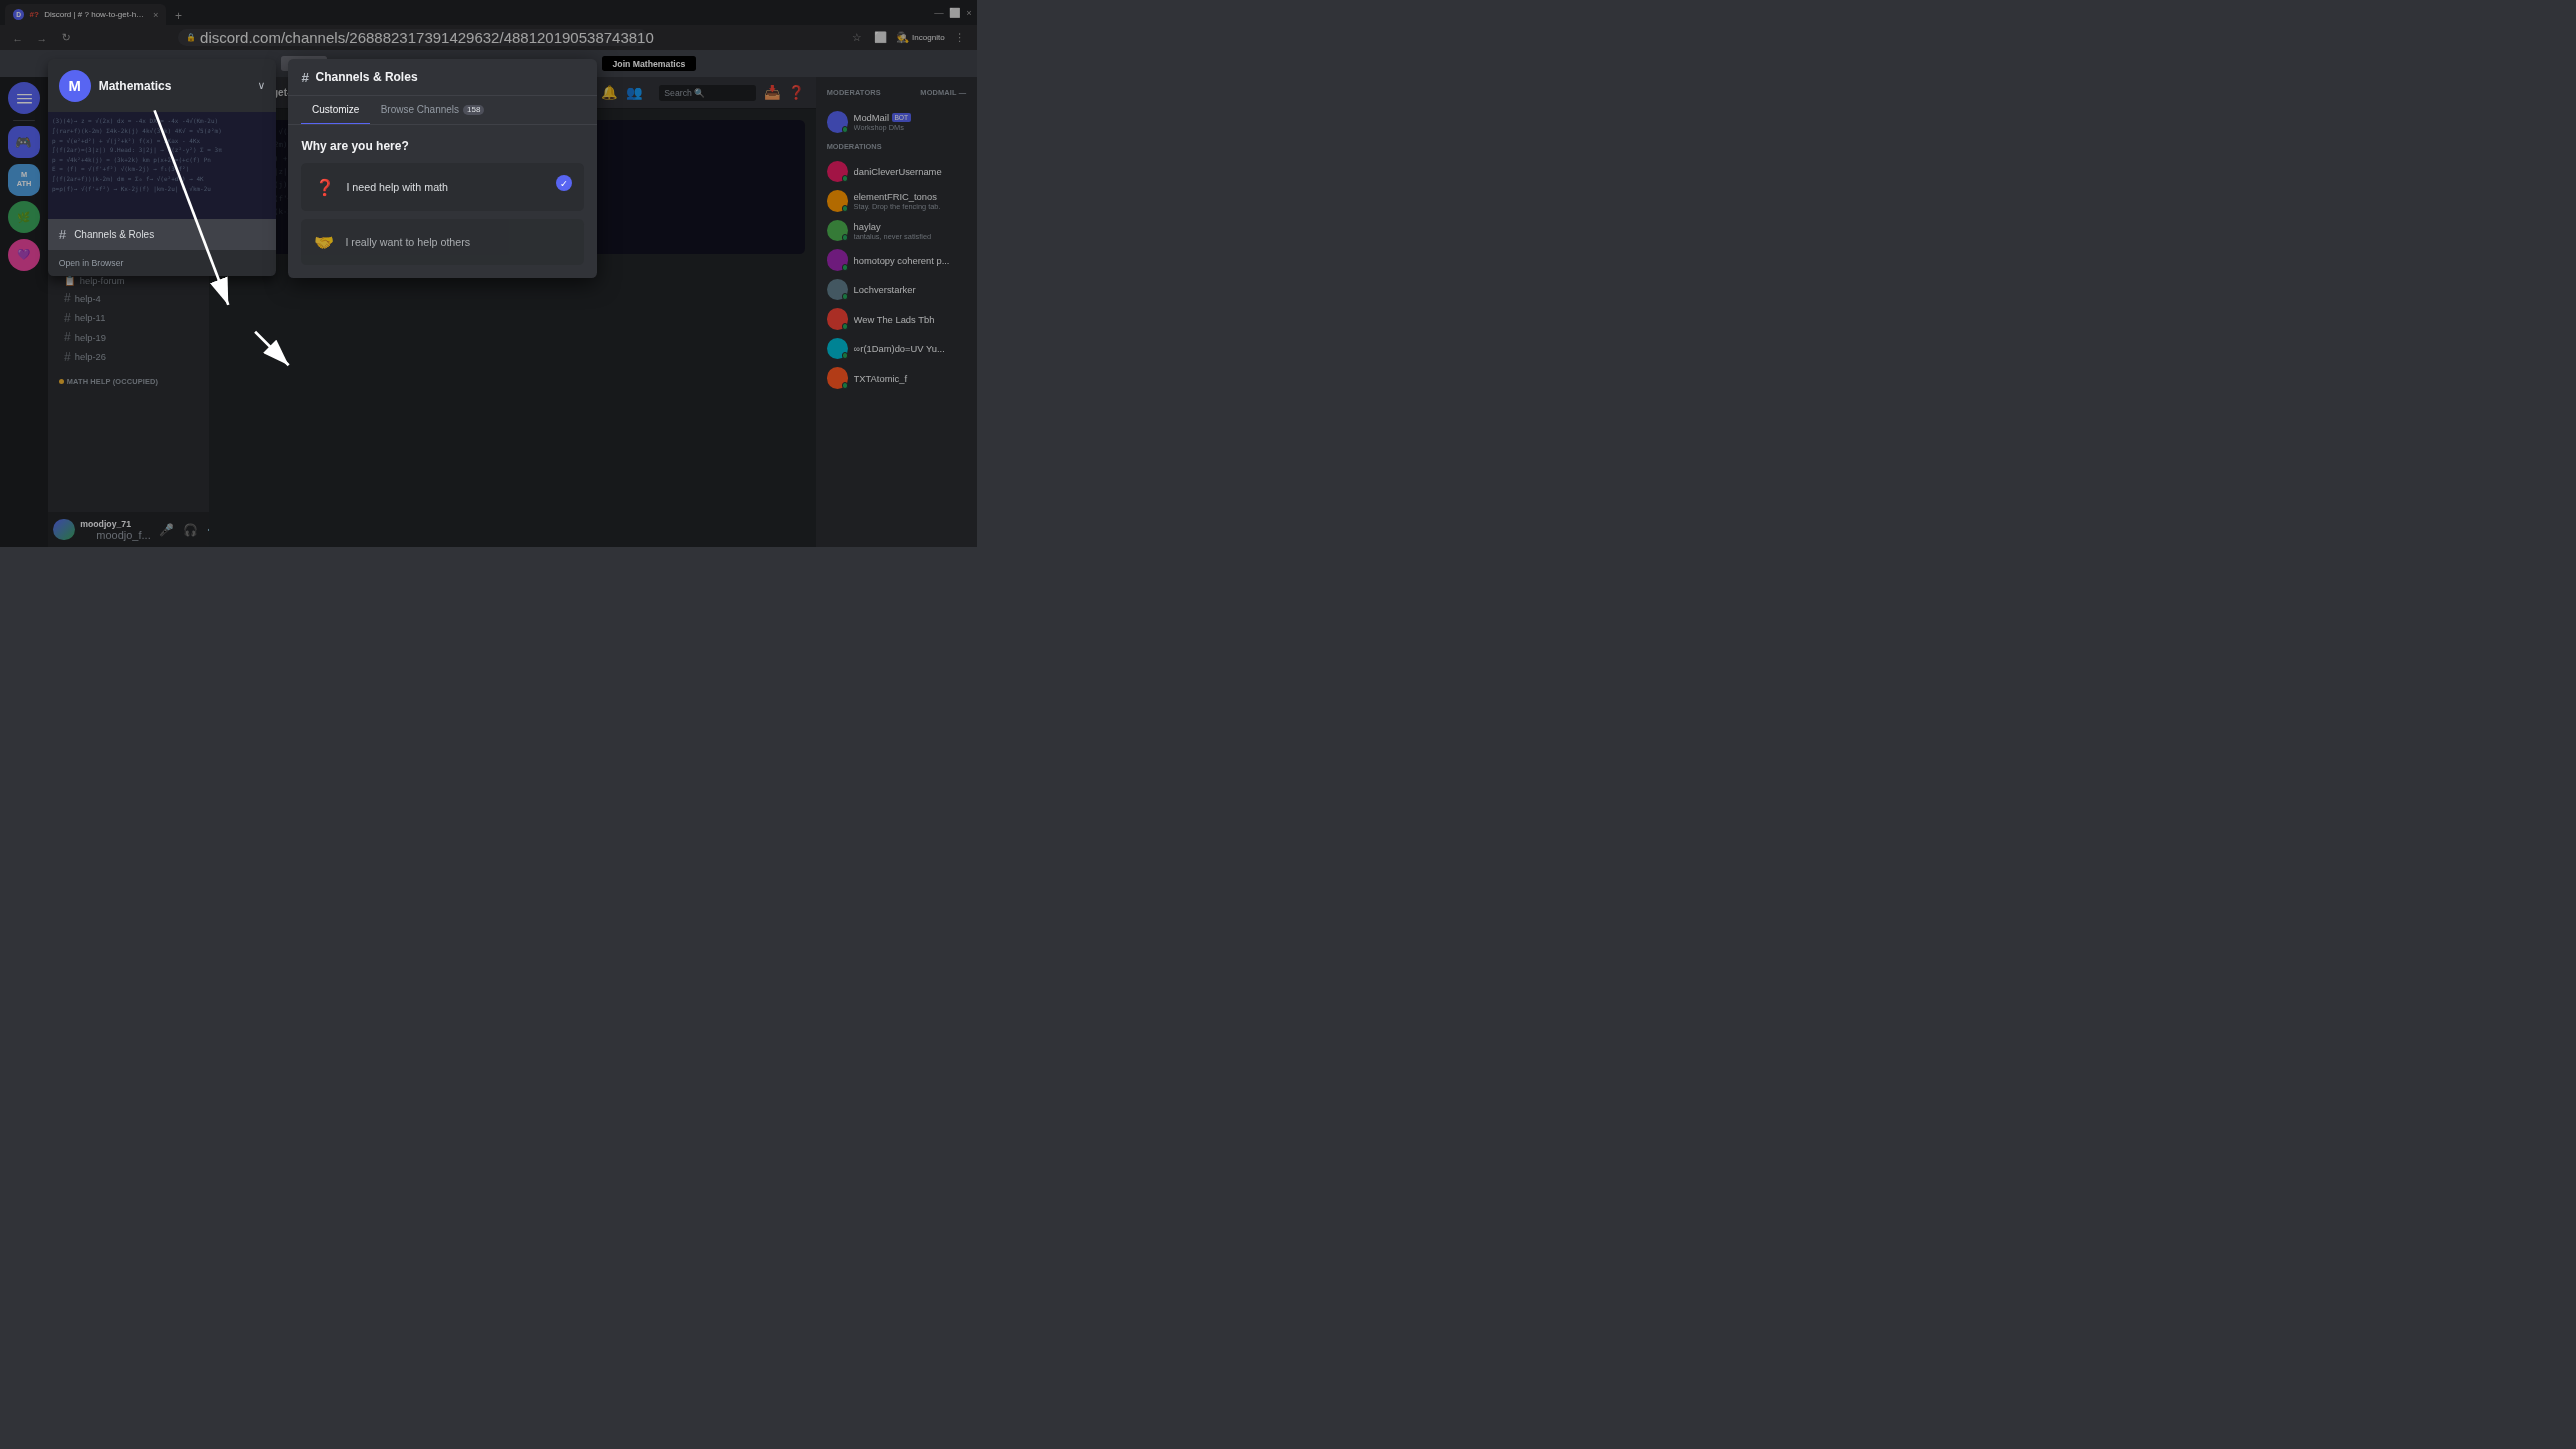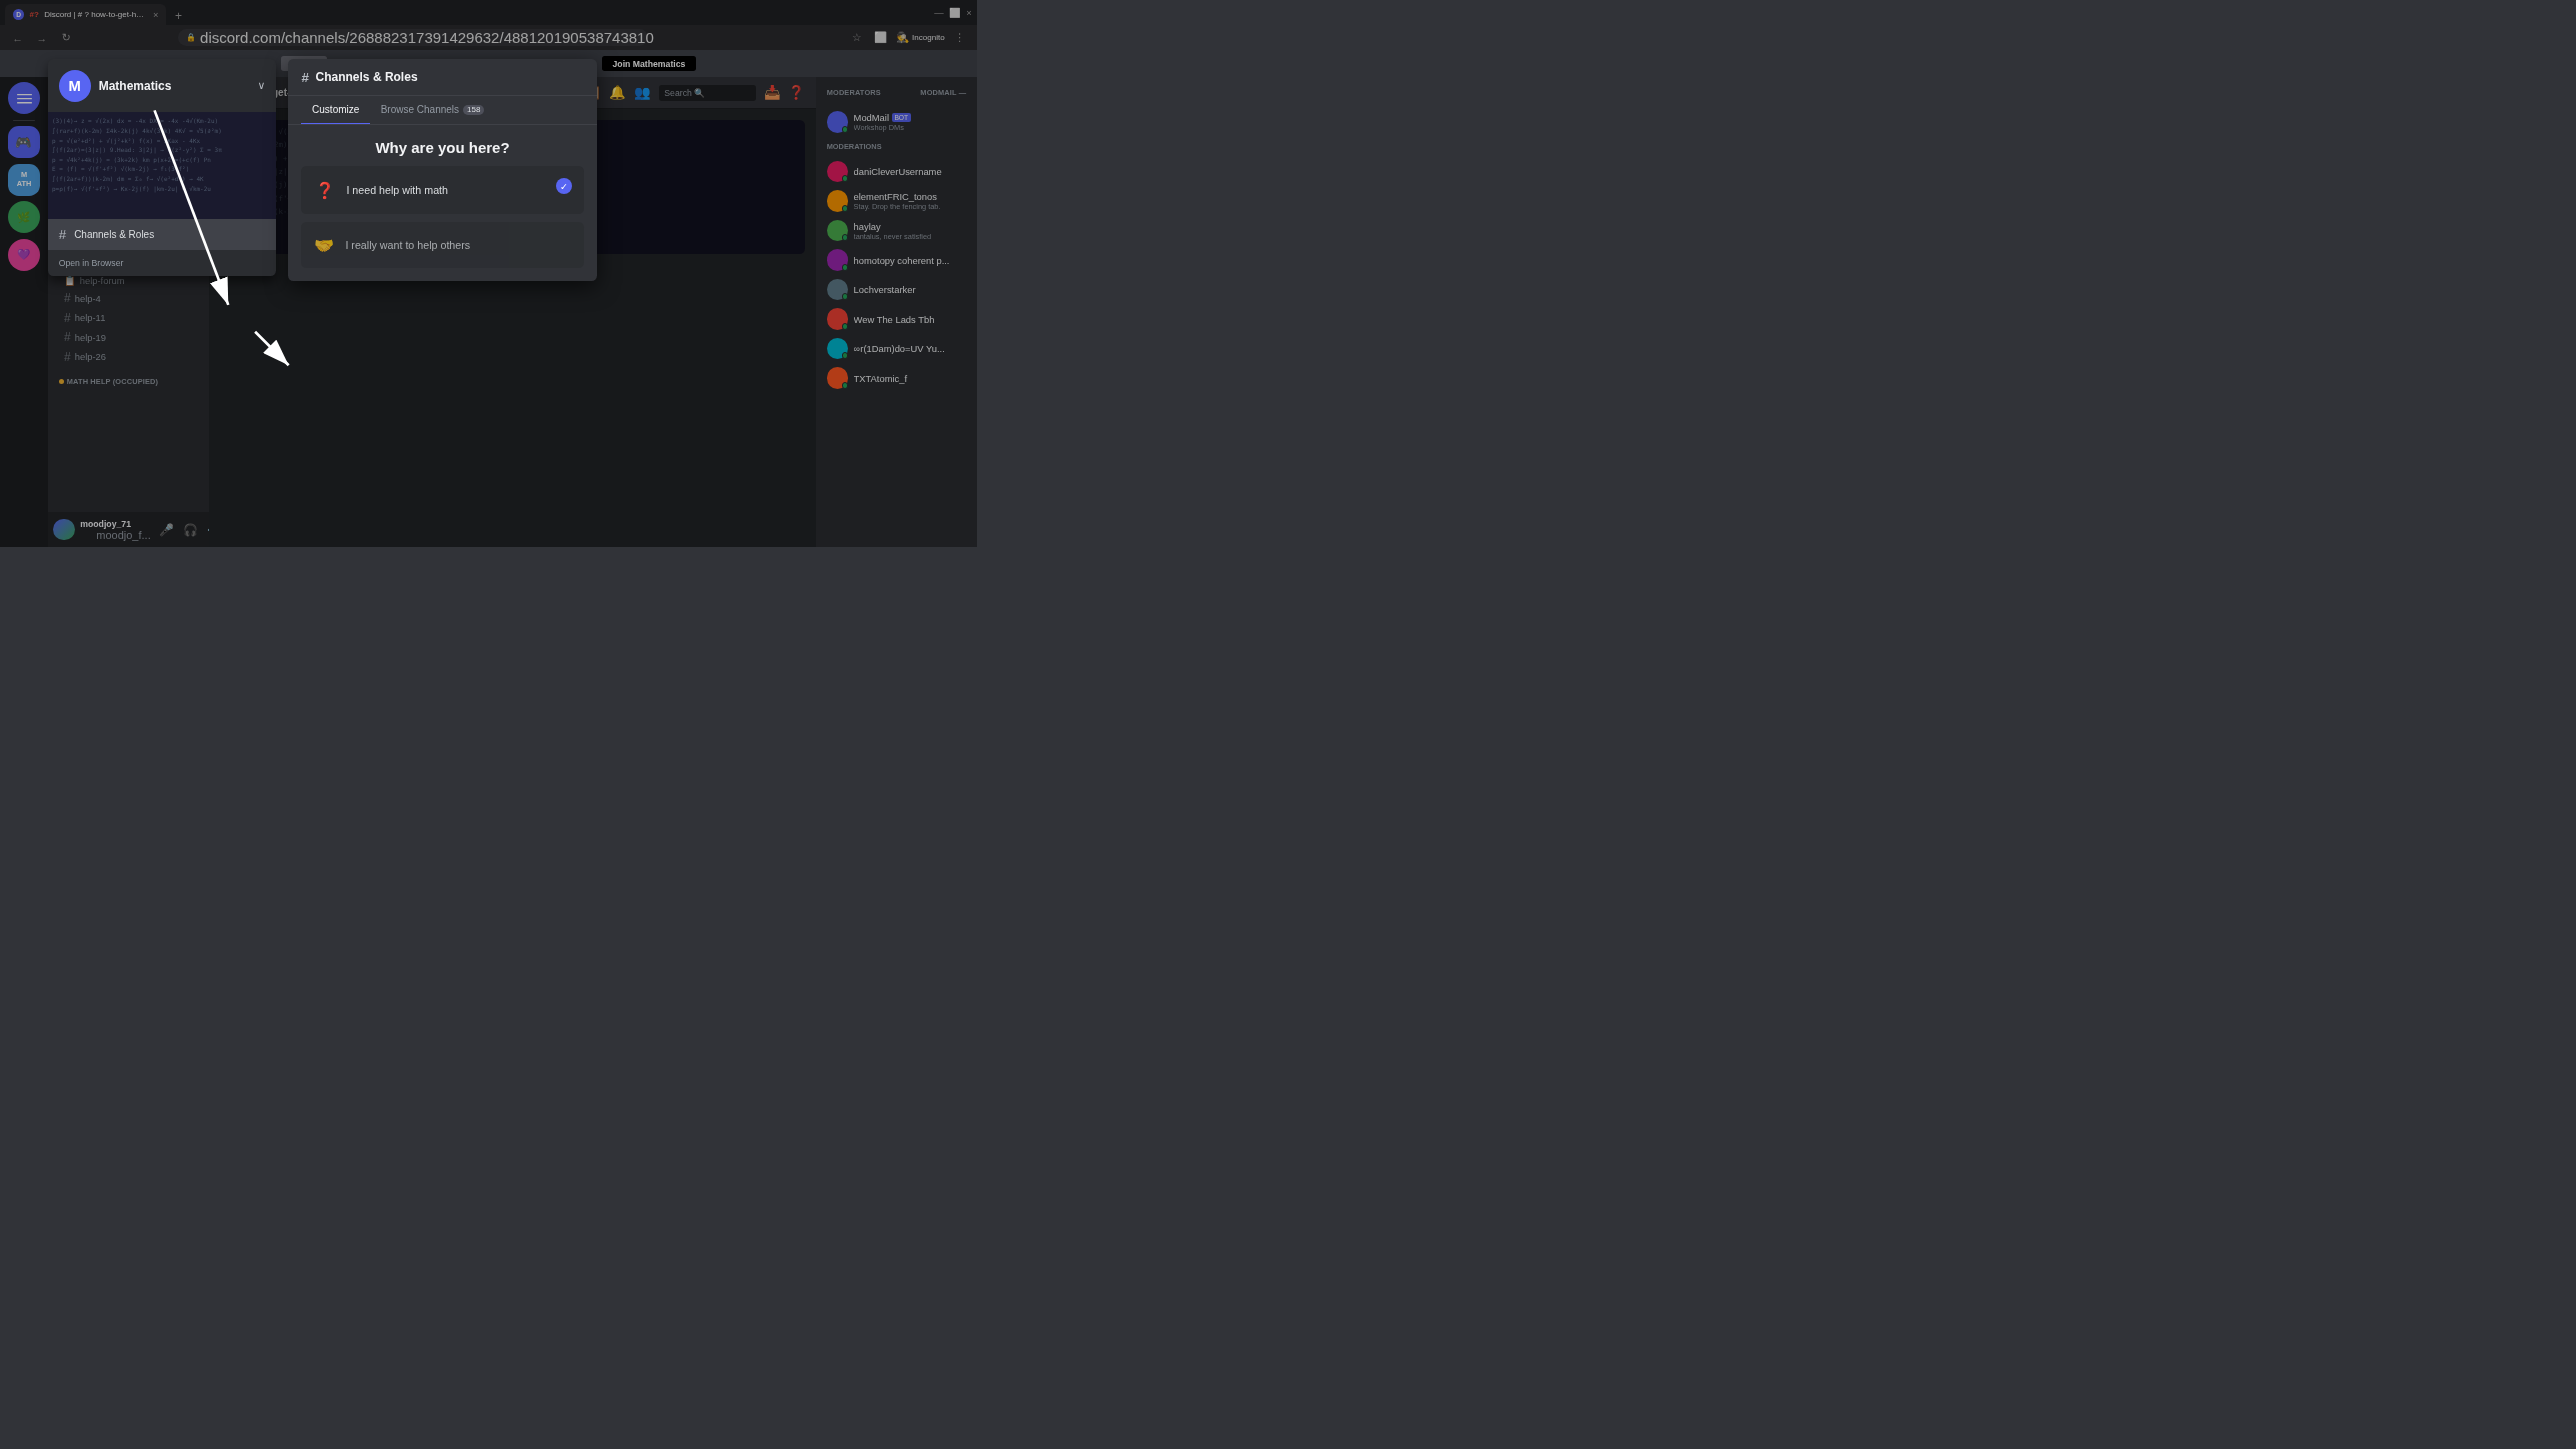--- a/index.html
+++ b/index.html
@@ -424,20 +424,21 @@
     }
     .search-bar {
       width: 97px;
       height: 16px;
       background: #1e1f22;
       border-radius: 2.7px;
       display: flex;
       align-items: center;
       padding: 0 5.4px;
       gap: 2.7px;
+      margin-left: 8px;
     }
     .search-placeholder {
       font-size: 8.7px;
       color: #949ba4;
     }
 
     
     .chat-area {
       flex: 1;
       overflow-y: auto;
@@ -678,25 +679,24 @@
       background: #4e505a;
       color: #dbdee1;
       font-size: 8px;
       padding: 0.7px 4px;
       border-radius: 6.7px;
     }
     .modal-content {
       padding: 13.4px;
     }
     .why-heading {
-      font-size: 15px;
+      font-size: 12px;
       font-weight: 700;
       color: #f2f3f5;
       margin-bottom: 10.7px;
-      text-align: center;
     }
     .option-card {
       background: #2b2d31;
       border-radius: 5.4px;
       padding: 13.4px;
       display: flex;
       align-items: center;
       gap: 10.7px;
       margin-bottom: 8px;
       cursor: pointer;

